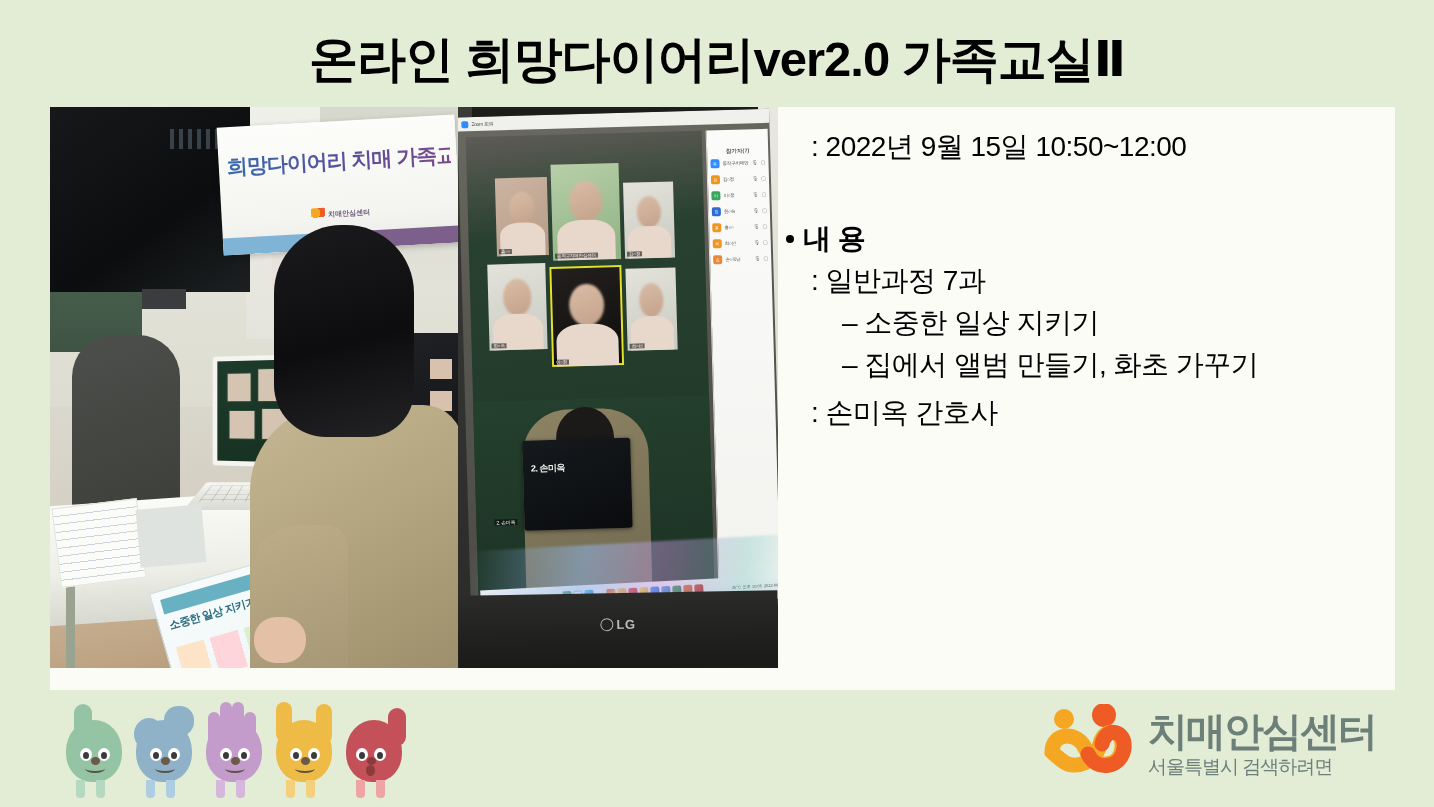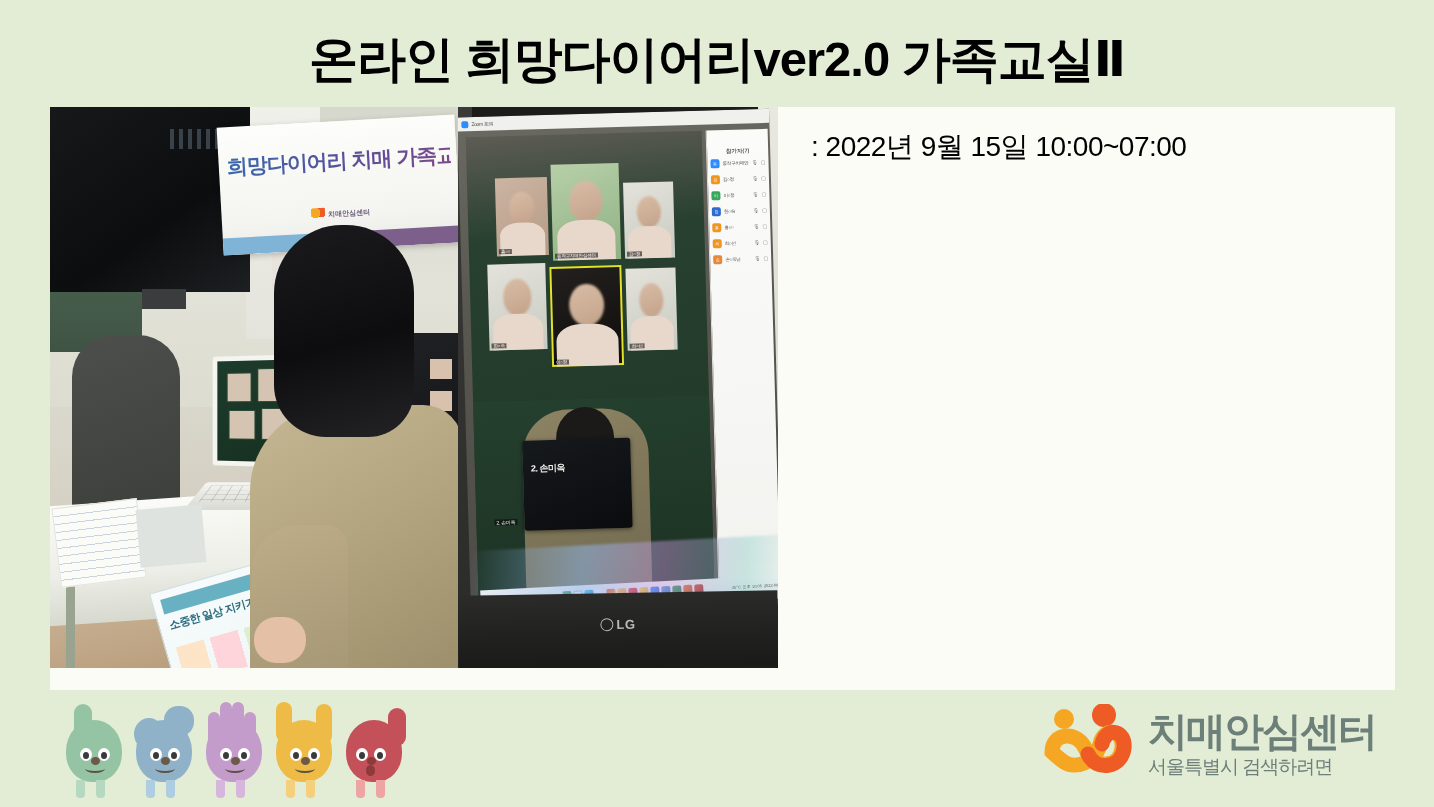--- a/index.html
+++ b/index.html
@@ -677,25 +677,35 @@
         </div>
       </div>
     </div>
 
   </div>
 </div>
 
 <div class="text-col">
   <div id="detail-blocks">
       <div class="blk">
-        <div class="blk-sub">: 2022년 9월 15일 10:00~07:00</div>
+        <div class="blk-sub">: 2022년 9월 15일 10:50~12:00</div>
       </div>
       <div class="spacer-22"></div>
       <div class="spacer-22"></div>
       <div class="blk">
+        <div class="blk-head">
+          <span class="bullet"></span>
+          <span>내 용</span>
+        </div>
+        <div class="blk-sub">: 일반과정 7과</div>
+        <div class="blk-item">– 소중한 일상 지키기</div>
+        <div class="blk-item">– 집에서 앨범 만들기, 화초 가꾸기</div>
+      </div>
+      <div class="blk">
+        <div class="blk-sub">: 손미옥 간호사</div>
       </div>
     </div>
 </div>
 
 <div class="footer">
   <div class="mascots" id="mascots">
       <div class="mascot">
         <div class="m-body" style="background: rgb(148, 196, 163);"></div>
         <div class="m-thumb" style="left: 12px; top: 4px; width: 18px; height: 34px; border-radius: 9px; background: rgb(148, 196, 163);"></div>
         <div class="m-legs">

